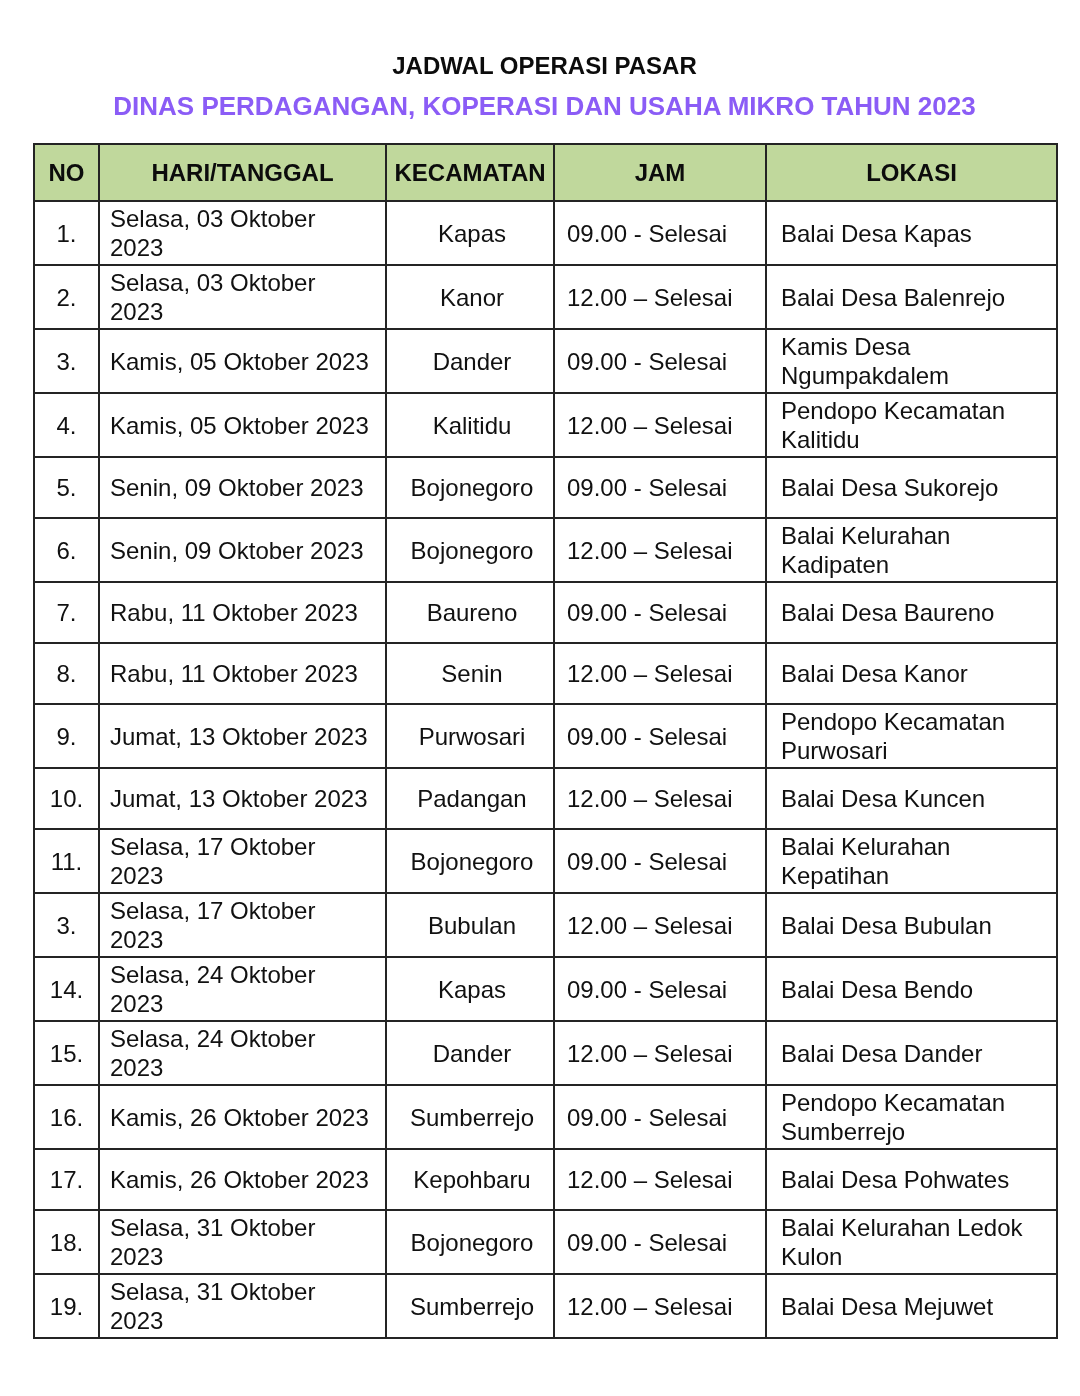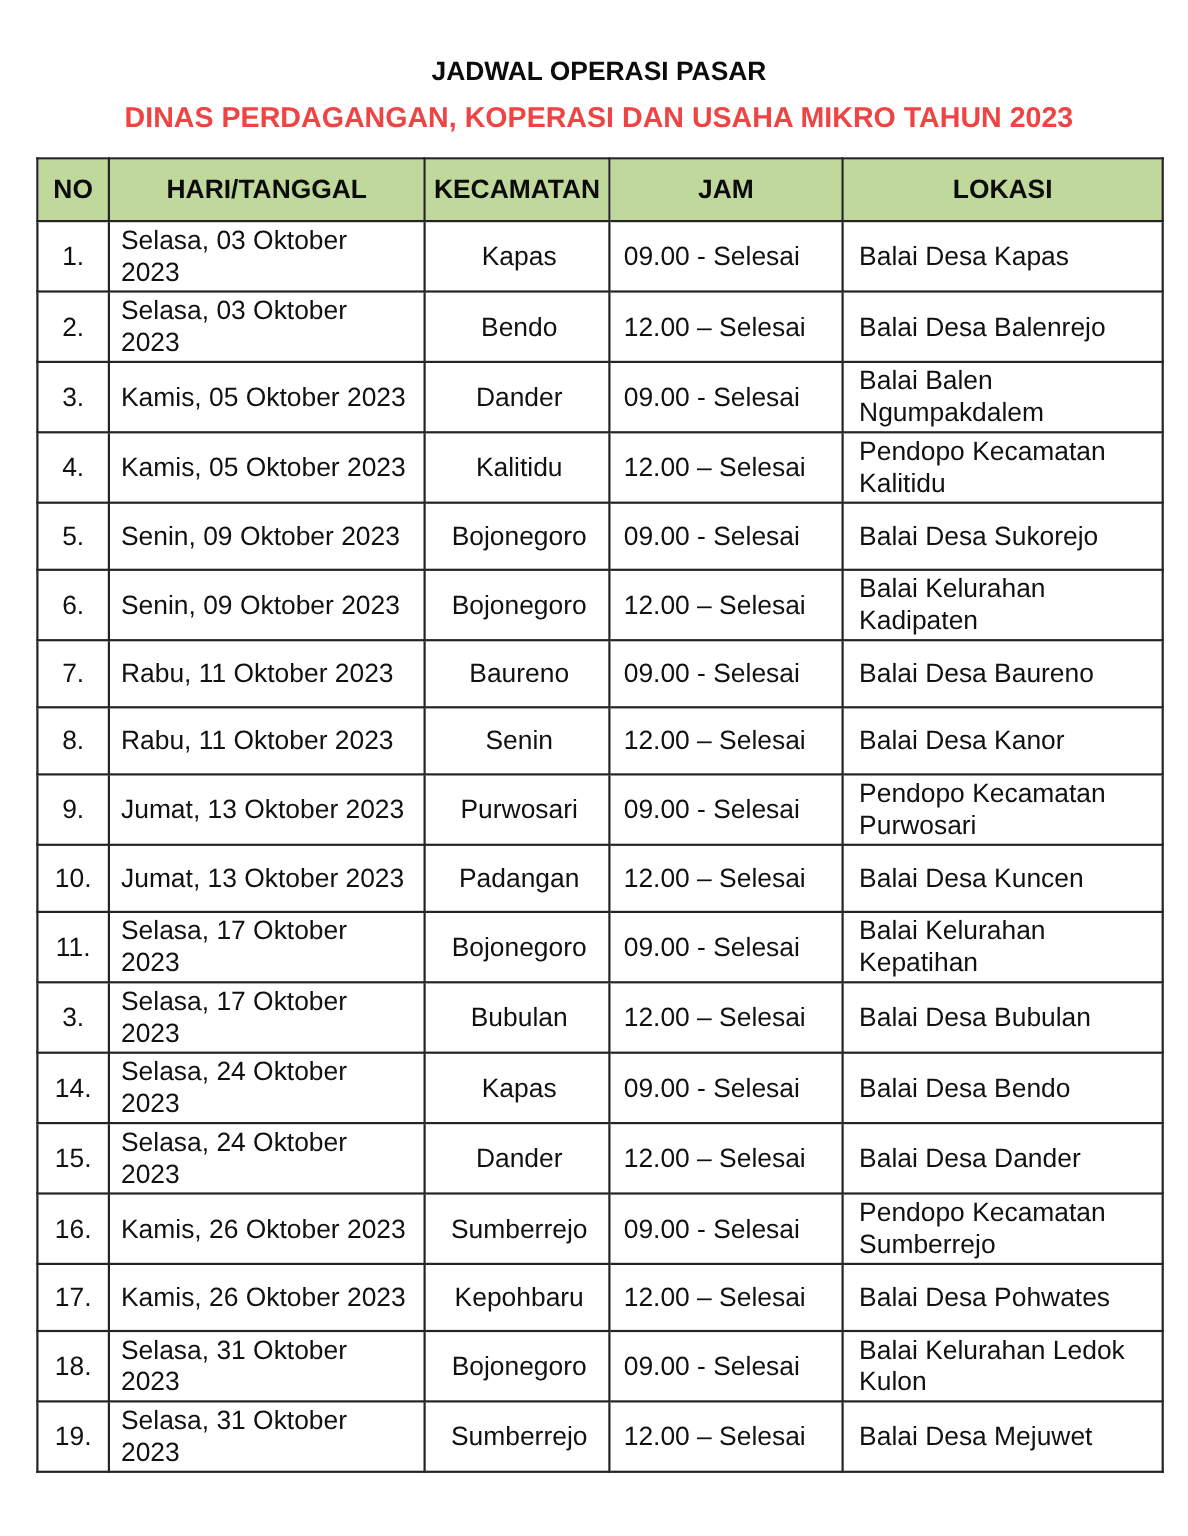--- a/index.html
+++ b/index.html
@@ -30,21 +30,21 @@
     line-height: 40px;
     font-weight: bold;
     color: #0c0c0c;
     letter-spacing: 0px;
   }
   .doc-subtitle {
     margin: 5px 0 0 0;
     font-size: 26px;
     line-height: 30px;
     font-weight: bold;
-    color: #ef4444;
+    color: #8b5cf6;
   }
   table.schedule {
     border-collapse: collapse;
     table-layout: fixed;
     width: 1023px;
     margin: 22px 0 0 33px;
   }
   table.schedule th,
   table.schedule td {
     border: 2px solid #242424;
@@ -99,30 +99,30 @@
         <tr>
           <td class="cell-no">1.</td>
           <td class="cell-hari-tanggal">Selasa, 03 Oktober 2023</td>
           <td class="cell-kecamatan">Kapas</td>
           <td class="cell-jam">09.00 - Selesai</td>
           <td class="cell-lokasi">Balai Desa Kapas</td>
         </tr>
         <tr>
           <td class="cell-no">2.</td>
           <td class="cell-hari-tanggal">Selasa, 03 Oktober 2023</td>
-          <td class="cell-kecamatan">Bendo</td>
+          <td class="cell-kecamatan">Kanor</td>
           <td class="cell-jam">12.00 – Selesai</td>
           <td class="cell-lokasi">Balai Desa Balenrejo</td>
         </tr>
         <tr>
           <td class="cell-no">3.</td>
           <td class="cell-hari-tanggal">Kamis, 05 Oktober 2023</td>
           <td class="cell-kecamatan">Dander</td>
           <td class="cell-jam">09.00 - Selesai</td>
-          <td class="cell-lokasi">Balai Balen Ngumpakdalem</td>
+          <td class="cell-lokasi">Kamis Desa Ngumpakdalem</td>
         </tr>
         <tr>
           <td class="cell-no">4.</td>
           <td class="cell-hari-tanggal">Kamis, 05 Oktober 2023</td>
           <td class="cell-kecamatan">Kalitidu</td>
           <td class="cell-jam">12.00 – Selesai</td>
           <td class="cell-lokasi">Pendopo Kecamatan Kalitidu</td>
         </tr>
         <tr>
           <td class="cell-no">5.</td>

